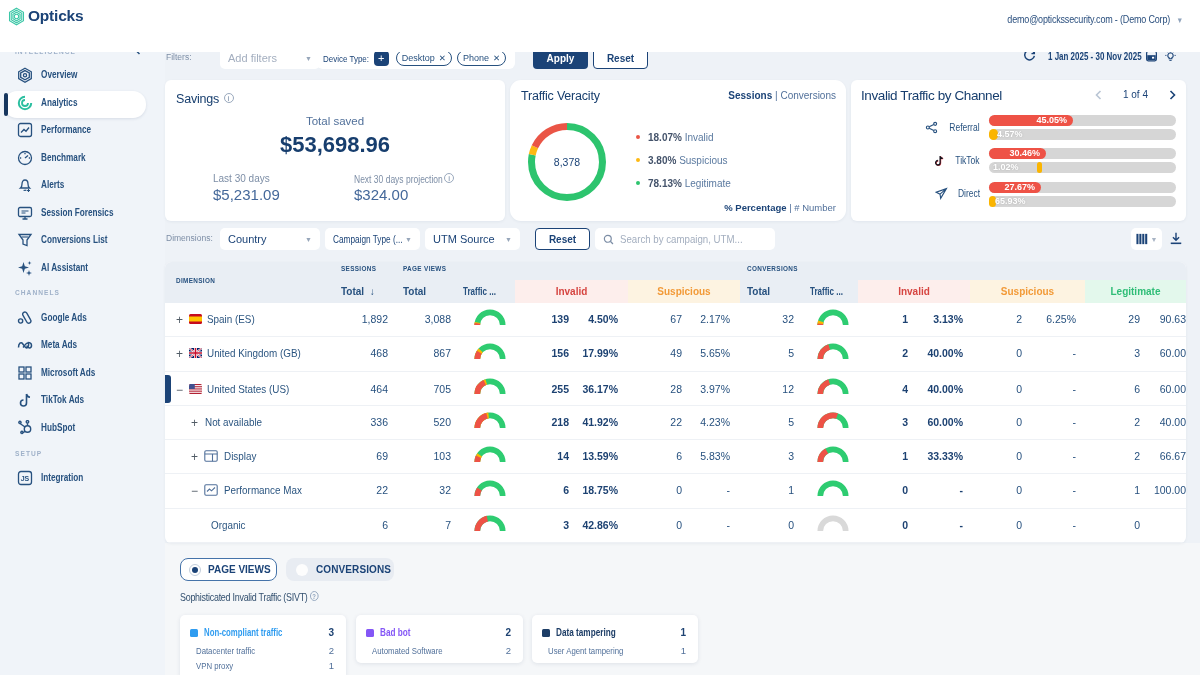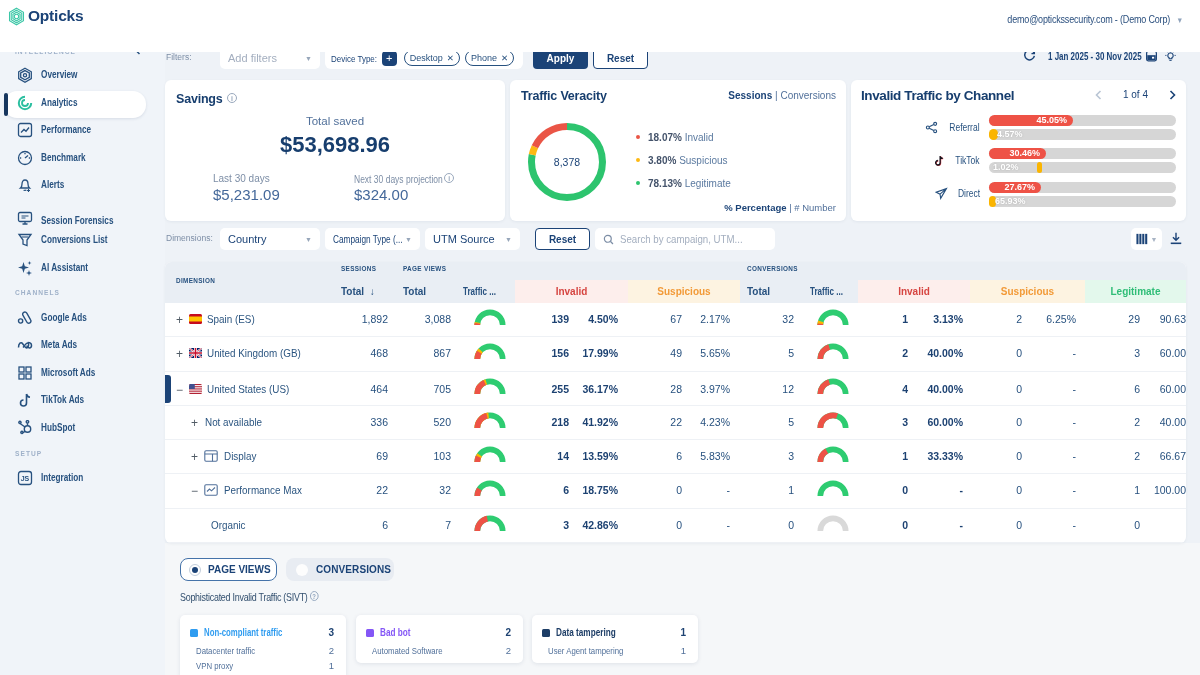--- a/index.html
+++ b/index.html
@@ -18,21 +18,21 @@
 .nav-item .ic { width:16px; height:16px; margin-left:17px; flex:none; }
 .nav-item .lb { font-size:10px; font-weight:bold; color:#27517f; margin-left:8px; white-space:nowrap; display:inline-block; transform:scaleX(0.82); transform-origin:0 50%; }
 .nav-active-pill { position:absolute; left:4px; width:142px; height:27px; background:#fff; border-radius:13px; box-shadow:0 1px 3px rgba(30,60,100,.12); }
 .nav-active-bar { position:absolute; left:4px; width:4px; height:23px; margin-top:2px; background:#16365e; border-radius:2px; }
 #collapse { position:absolute; left:134px; top:5px; color:#2a4f7e; font-size:10px; }
 
 #main { position:absolute; left:165px; top:40px; width:1035px; height:635px; }
 .card { position:absolute; background:#fff; border-radius:6px; box-shadow:0 1px 3px rgba(23,43,77,.06); }
 .navy { color:#1b4377; }
 .muted { color:#5b7aa0; }
-.card-title { font-size:12.5px; font-weight:bold; color:#173e6e; letter-spacing:-0.2px; }
+.card-title { font-size:12.5px; font-weight:normal; color:#173e6e; letter-spacing:-0.2px; }
 .flabel { font-size:8.5px; color:#7d8ea6; }
 .fbox { background:#fff; border-radius:5px; height:22px; display:flex; align-items:center; }
 .chevd { color:#97a6ba; font-size:7px; flex:none; }
 .chip { border:1px solid #27517f; border-radius:9px; height:16px; display:inline-flex; align-items:center; padding:0 5px; font-size:9px; color:#27517f; white-space:nowrap; }
 .chip .x { margin-left:4px; font-size:8.5px; }
 .btn-fill { background:#1b4377; color:#fff; font-weight:bold; font-size:10px; border-radius:4px; display:flex; align-items:center; justify-content:center; }
 .btn-line { background:#fff; color:#1b4377; font-weight:bold; font-size:10px; border:1.5px solid #1b4377; border-radius:4px; display:flex; align-items:center; justify-content:center; }
 
 .info { display:inline-block; width:10px; height:10px; border:1px solid #9aa9bd; border-radius:50%; color:#9aa9bd; font-size:7px; line-height:9px; text-align:center; font-weight:bold; vertical-align:2px; }
 
@@ -116,21 +116,21 @@
     <span class="lb">Benchmark</span>
   </div>
   <div class="nav-item" style="top:131px;">
     <svg class="ic" viewBox="0 0 16 16" fill="none" stroke="#27517f" stroke-width="1.3">
         <path d="M12.5 11 H3.5 C3.5 11 5 9.8 5 7 C5 4.5 6.2 3 8 3 C9.8 3 11 4.5 11 7 C11 9.8 12.5 11 12.5 11 Z"></path>
         <path d="M6.8 12.8 C7 13.6 8.9 13.6 9.2 12.8"></path>
         <path d="M11.5 12 v3 M10 13.5 h3" stroke-width="1.1"></path>
       </svg>
     <span class="lb">Alerts</span>
   </div>
-  <div class="nav-item" style="top:159px;align-items:flex-end;">
+  <div class="nav-item" style="top:159px;">
     <svg class="ic" viewBox="0 0 16 16" fill="none" stroke="#27517f" stroke-width="1.3">
         <rect x="1.5" y="2.5" width="13" height="9" rx="1.5"></rect>
         <path d="M5.5 14 h5 M8 11.5 V14"></path>
         <path d="M4.5 6 h7 M4.5 8 h4" stroke-width="1.1"></path>
       </svg>
     <span class="lb">Session Forensics</span>
   </div>
   <div class="nav-item" style="top:186px;">
     <svg class="ic" viewBox="0 0 16 16" fill="none" stroke="#27517f" stroke-width="1.3">
         <path d="M2 2.5 H14 L10 8 V13.5 L6 12 V8 Z"></path>
@@ -194,21 +194,21 @@
 </div>
 
 <div id="main">
   <div style="position:absolute; left:0; top:503px; width:1035px; height:132px; background:#f5f7f9;"></div>
 
   <div class="flabel" style="position:absolute; left:1px; top:12px;">Filters:</div>
   <div class="fbox" style="position:absolute; left:55px; top:7px; width:100px; padding:0 8px; justify-content:space-between;">
     <span style="font-size:11px; color:#a3aebf;">Add filters</span>
       <span class="chevd">▼</span>
   </div>
-  <div class="fbox" style="position:absolute; left:160px; top:7px; width:198px; padding:0 6px;border-radius:6px;">
+  <div class="fbox" style="position:absolute; left:152px; top:7px; width:198px; padding:0 6px;border-radius:6px;">
     <span style="font-size:9.5px; color:#1b4377; white-space:nowrap; flex:none; transform:scaleX(0.84); transform-origin:0 50%; margin-right:-9px;">Device Type:</span>
     <span style="background:#1b4377; color:#fff; width:15px; height:15px; flex:none; border-radius:4px; font-size:11px; line-height:14px; text-align:center; margin-left:5px;">+</span>
     <span class="chip" style="margin-left:7px; flex:none;">Desktop<span class="x">✕</span></span>
     <span class="chip" style="margin-left:5px; flex:none;">Phone<span class="x">✕</span></span>
   </div>
   <div class="btn-fill" style="position:absolute; left:368px; top:7px; width:55px; height:22px;">Apply</div>
   <div class="btn-line" style="position:absolute; left:428px; top:7px; width:55px; height:22px;">Reset</div>
 
   <div style="position:absolute; right:23px; top:9px; display:flex; align-items:center;">
     <svg width="13" height="13" viewBox="0 0 16 16" fill="none" stroke="#1b4377" stroke-width="1.8">
@@ -232,21 +232,21 @@
   <div class="card" style="left:0; top:40px; width:340px; height:141px;">
     <div style="position:absolute; left:11px; top:9px;"><span class="card-title">Savings</span> <span class="info">i</span></div>
     <div style="position:absolute; left:0; top:35px; width:340px; text-align:center; font-size:11.5px; color:#51709a;">Total saved</div>
     <div style="position:absolute; left:0; top:52px; width:340px; text-align:center; font-size:22px; font-weight:bold; color:#173e6e;">$53,698.96</div>
     <div style="position:absolute; left:48px; top:93px; font-size:10px; color:#7d8ea6;">Last 30 days</div>
     <div style="position:absolute; left:48px; top:106px; font-size:15px; color:#44689a;">$5,231.09</div>
     <div style="position:absolute; left:189px; top:93px; font-size:10px; color:#7d8ea6; white-space:nowrap;"><span style="display:inline-block; transform:scaleX(0.85); transform-origin:0 50%; margin-right:-17px;">Next 30 days projection</span> <span class="info">i</span></div>
     <div style="position:absolute; left:189px; top:106px; font-size:15px; color:#44689a;">$324.00</div>
   </div>
 
-  <div class="card" style="left:345px; top:40px; width:336px; height:141px;">
+  <div class="card" style="left:345px; top:40px; width:336px; height:141px;border-radius:11px;">
     <div style="position:absolute; left:11px; top:9px;" class="card-title">Traffic Veracity</div>
     <div style="position:absolute; right:10px; top:10px; font-size:10px; color:#51709a;"><b class="navy">Sessions</b> | Conversions</div>
     <svg style="position:absolute; left:17px; top:42px;" width="80" height="80" viewBox="0 0 80 80">
       <g transform="rotate(-90 40 40)">
         <circle cx="40" cy="40" r="35.5" fill="none" stroke="#2dc46e" stroke-width="7" stroke-dasharray="174.3 223.1"></circle>
         <circle cx="40" cy="40" r="35.5" fill="none" stroke="#fdb913" stroke-width="7" stroke-dasharray="8.5 223.1" stroke-dashoffset="-174.3"></circle>
         <circle cx="40" cy="40" r="35.5" fill="none" stroke="#ea5546" stroke-width="7" stroke-dasharray="40.3 223.1" stroke-dashoffset="-182.7"></circle>
       </g>
       <text x="40" y="43.5" text-anchor="middle" font-size="10.5" fill="#1b4377" font-family="Liberation Sans, sans-serif">8,378</text>
     </svg>

